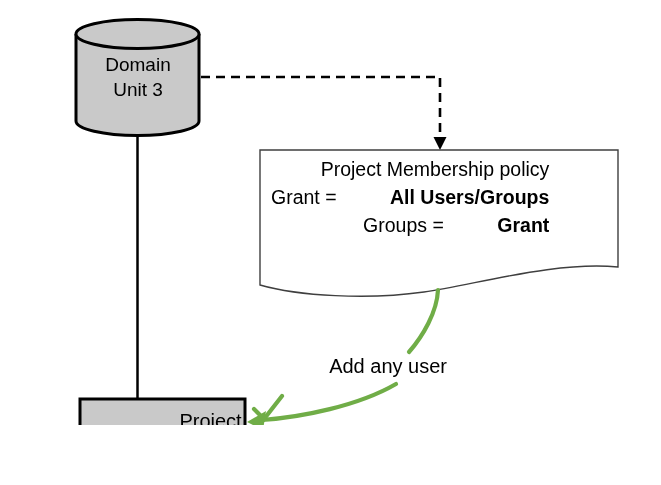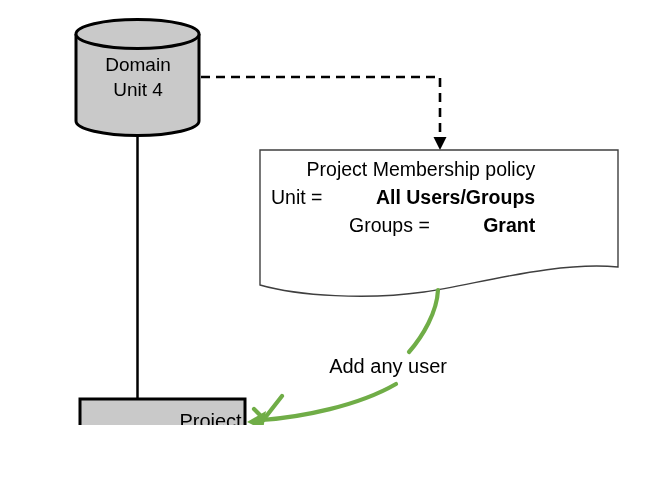--- a/index.html
+++ b/index.html
@@ -66,26 +66,26 @@
     <path d="M396,384 C358,406 302,417 262,420" class="green-stroke"></path>
     <polygon points="247,422 266,411 263,430" class="green-fill"></polygon>
 
     <rect x="80" y="399" width="165" height="42" class="shape-fill"></rect>
 
     <path d="M254,409 L264,419 L282,396" class="green-stroke" stroke-width="4.6"></path>
   </svg>
 
   <div class="label cyl-label">
     <div>Domain</div>
-    <div>Unit 4</div>
+    <div>Unit 3</div>
   </div>
 
   <div class="label note-text">
     <div>Project Membership policy</div>
-    <div><span>Unit = </span><b>All Users/Groups</b></div>
+    <div><span>Grant = </span><b>All Users/Groups</b></div>
     <div><span>Groups = </span><b>Grant</b></div>
   </div>
 
   <div class="label arrow-label">Add any user</div>
 
   <div class="label project-label">Project</div>
 
 </div>
 
 </body></html>

